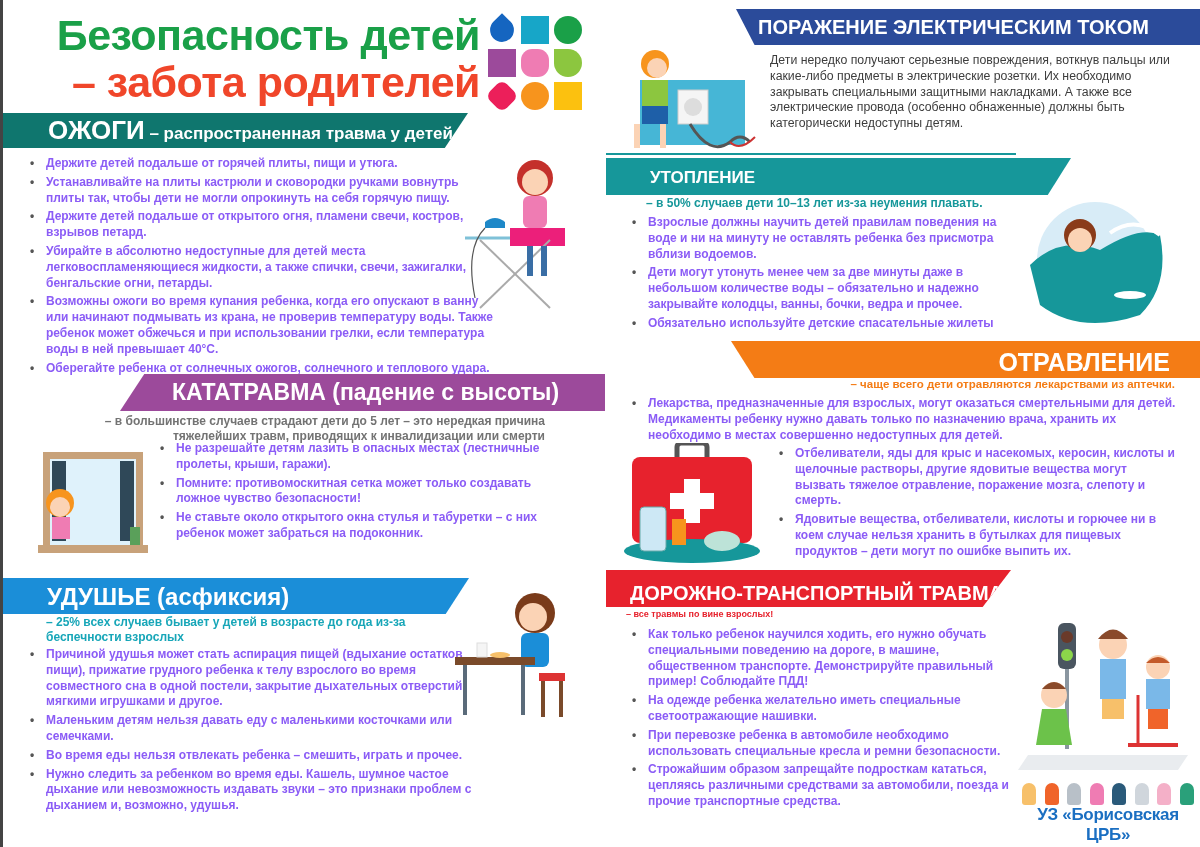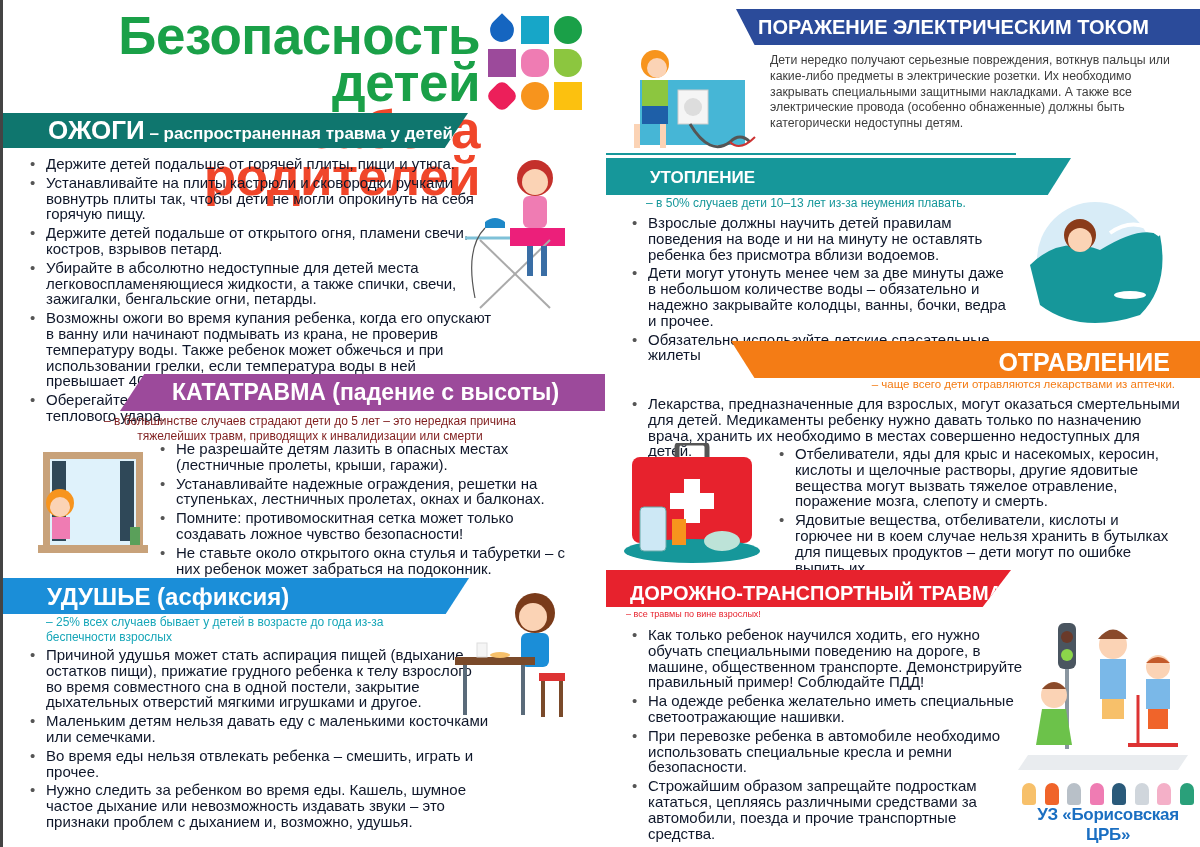--- a/index.html
+++ b/index.html
@@ -1,45 +1,45 @@
 <!DOCTYPE html>
 <html><head>
 <meta charset="utf-8">
 <style>
   * { box-sizing: border-box; margin: 0; padding: 0; }
   html, body { width: 1200px; height: 847px; background: #ffffff; overflow: hidden; }
   body { position: relative; font-family: "Liberation Sans", "DejaVu Sans", sans-serif; color: #3a3a3a; }
   .abs { position: absolute; }
   .left-edge { position: absolute; left: 0; top: 0; width: 3px; height: 847px; background: #444; }
 
-  .title { left: 40px; top: 12px; width: 440px; text-align: right; font-weight: 700; font-size: 53px; line-height: 47px; letter-spacing: -0.5px; }
+  .title { left: 40px; top: 12px; width: 440px; text-align: right; font-weight: 700; font-size: 43px; line-height: 47px; letter-spacing: -0.5px; }
   .title .l1 { color: #1aa048; display: block; }
   .title .l2 { color: #f0462a; display: block; }
 
   .logo { left: 488px; top: 16px; width: 96px; height: 96px; display: grid; grid-template-columns: repeat(3, 28px); grid-template-rows: repeat(3, 28px); gap: 5px; }
   .logo div { width: 28px; height: 28px; }
 
   .banner { position: absolute; color: #fff; font-weight: 700; white-space: nowrap; }
   .banner.burns { left: 3px; top: 113px; width: 465px; height: 35px; background: #0f766e; clip-path: polygon(0 0, 100% 0, 95% 100%, 0 100%); padding-left: 45px; font-size: 26px; line-height: 35px; }
   .banner.burns .sub { font-size: 17px; }
   .banner.fall { left: 120px; top: 374px; width: 485px; height: 37px; background: #9c4a9b; clip-path: polygon(5% 0, 100% 0, 100% 100%, 0 100%); padding-left: 52px; font-size: 23px; line-height: 37px; }
   .banner.choke { left: 3px; top: 578px; width: 466px; height: 36px; background: #1b8ed8; clip-path: polygon(0 0, 100% 0, 95% 100%, 0 100%); padding-left: 44px; font-size: 24px; line-height: 38px; }
   .banner.elec { left: 736px; top: 9px; width: 464px; height: 36px; background: #2b4b9a; clip-path: polygon(0 0, 100% 0, 100% 100%, 4% 100%); padding-left: 22px; font-size: 20px; line-height: 36px; }
   .banner.drown { left: 606px; top: 158px; width: 465px; height: 37px; background: #16979a; clip-path: polygon(0 0, 100% 0, 95% 100%, 0 100%); padding-left: 44px; font-size: 17px; line-height: 40px; }
   .banner.poison { left: 731px; top: 341px; width: 469px; height: 37px; background: #f47c15; clip-path: polygon(0 0, 100% 0, 100% 100%, 5% 100%); padding-right: 30px; text-align: right; font-size: 25px; line-height: 42px; }
   .banner.road { left: 606px; top: 570px; width: 405px; height: 37px; background: #e7222d; clip-path: polygon(0 0, 100% 0, 93% 100%, 0 100%); padding-left: 24px; font-size: 20px; line-height: 46px; }
 
-  .note { position: absolute; font-weight: 400; font-size: 12px; line-height: 15px; }
-  .note.fall { left: 75px; top: 414px; width: 470px; text-align: center; color: #7f1d1d; }
+  .note { position: absolute; font-weight: 700; font-size: 12px; line-height: 15px; }
+  .note.fall { left: 75px; top: 414px; width: 470px; text-align: right; color: #737373; }
   .note.choke { left: 46px; top: 615px; width: 360px; color: #17a6b8; }
   .note.drown { left: 646px; top: 196px; width: 420px; color: #16979a; }
   .note.poison { left: 740px; top: 377px; width: 435px; text-align: right; color: #f47c15; font-size: 11.5px; }
   .note.road { left: 626px; top: 607px; width: 300px; color: #e7222d; font-size: 9px; }
 
-  ul.bul { position: absolute; list-style: none; font-size: 15px; line-height: 15.8px; color: #0f172a; }
+  ul.bul { position: absolute; list-style: none; font-size: 12px; line-height: 15.8px; color: #8b5cf6; font-weight: bold; }
   ul.bul li { position: relative; padding-left: 20px; margin-bottom: 3px; }
   ul.bul li::before { content: "•"; position: absolute; left: 4px; top: 0; color: #555; }
 
   .elec-text { left: 770px; top: 53px; width: 400px; font-size: 12.3px; line-height: 15.8px; color: #3d3d3d; }
 
   .illus { position: absolute; }
   .footer-logo { left: 1018px; top: 775px; width: 180px; height: 70px; text-align: center; }
   .footer-logo .animals { height: 30px; display: flex; justify-content: space-around; align-items: flex-end; }
   .footer-logo .animals span { display: inline-block; width: 14px; height: 22px; border-radius: 7px 7px 3px 3px; }
   .footer-logo .org { color: #1b6fc2; font-weight: 700; font-size: 17px; line-height: 20px; letter-spacing: -0.3px; }
@@ -100,21 +100,20 @@
   <rect x="14" y="14" width="14" height="80" fill="#2f4858"></rect>
   <rect x="82" y="14" width="14" height="80" fill="#2f4858"></rect>
   <rect x="0" y="98" width="110" height="8" fill="#c8a27a"></rect>
   <circle cx="22" cy="56" r="14" fill="#f7941d"></circle>
   <circle cx="22" cy="60" r="10" fill="#fbd3b5"></circle>
   <rect x="14" y="70" width="18" height="22" fill="#ef7cb3"></rect>
   <rect x="92" y="80" width="10" height="18" fill="#5aa05a"></rect>
 </svg>
 <ul class="bul" style="left:156px; top:441px; width:420px;">
   <li>Не разрешайте детям лазить в опасных местах (лестничные пролеты, крыши, гаражи).</li>
-  <li>Устанавливайте надежные ограждения, решетки на ступеньках, лестничных пролетах, окнах и балконах.</li>
   <li>Помните: противомоскитная сетка может только создавать ложное чувство безопасности!</li>
   <li>Не ставьте около открытого окна стулья и табуретки – с них ребенок может забраться на подоконник.</li>
 </ul>
 
 <div class="banner choke">УДУШЬЕ (асфиксия)</div>
 <div class="note choke">– 25% всех случаев бывает у детей в возрасте до года из-за беспечности взрослых</div>
 <ul class="bul" style="left:26px; top:647px; width:465px;">
   <li>Причиной удушья может стать аспирация пищей (вдыхание остатков пищи), прижатие грудного ребенка к телу взрослого во время совместного сна в одной постели, закрытие дыхательных отверстий мягкими игрушками и другое.</li>
   <li>Маленьким детям нельзя давать еду с маленькими косточками или семечками.</li>
   <li>Во время еды нельзя отвлекать ребенка – смешить, играть и прочее.</li>

